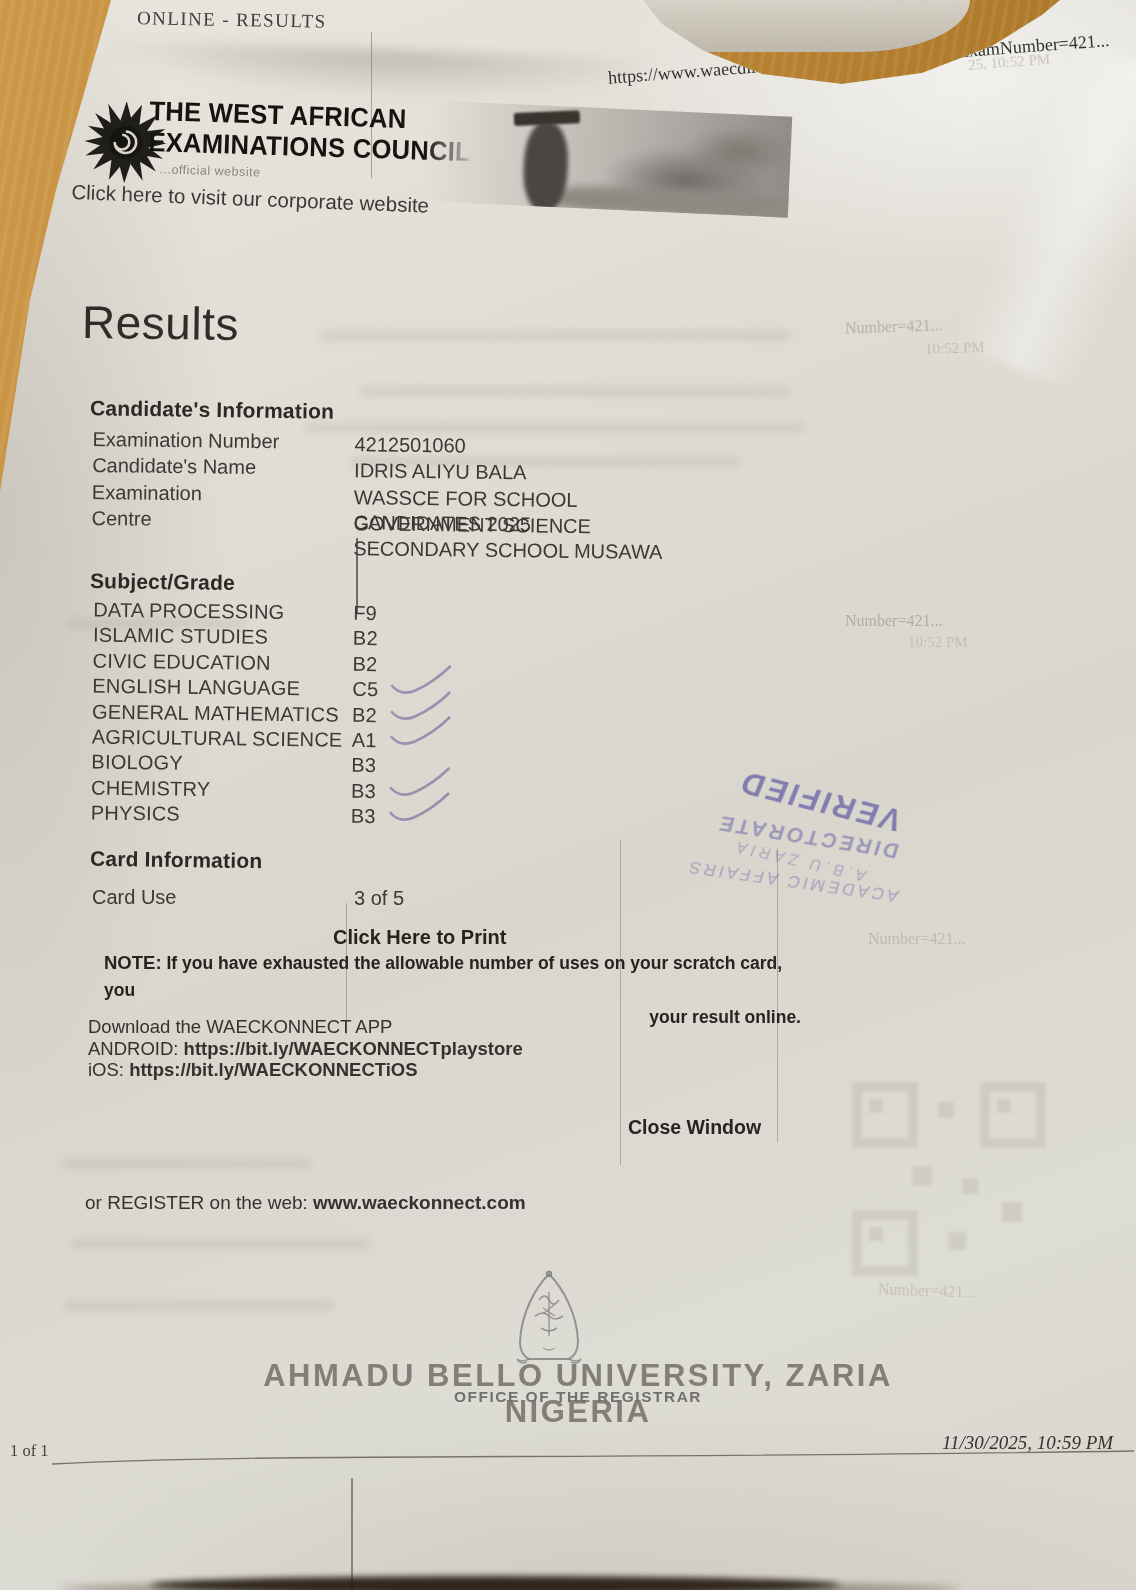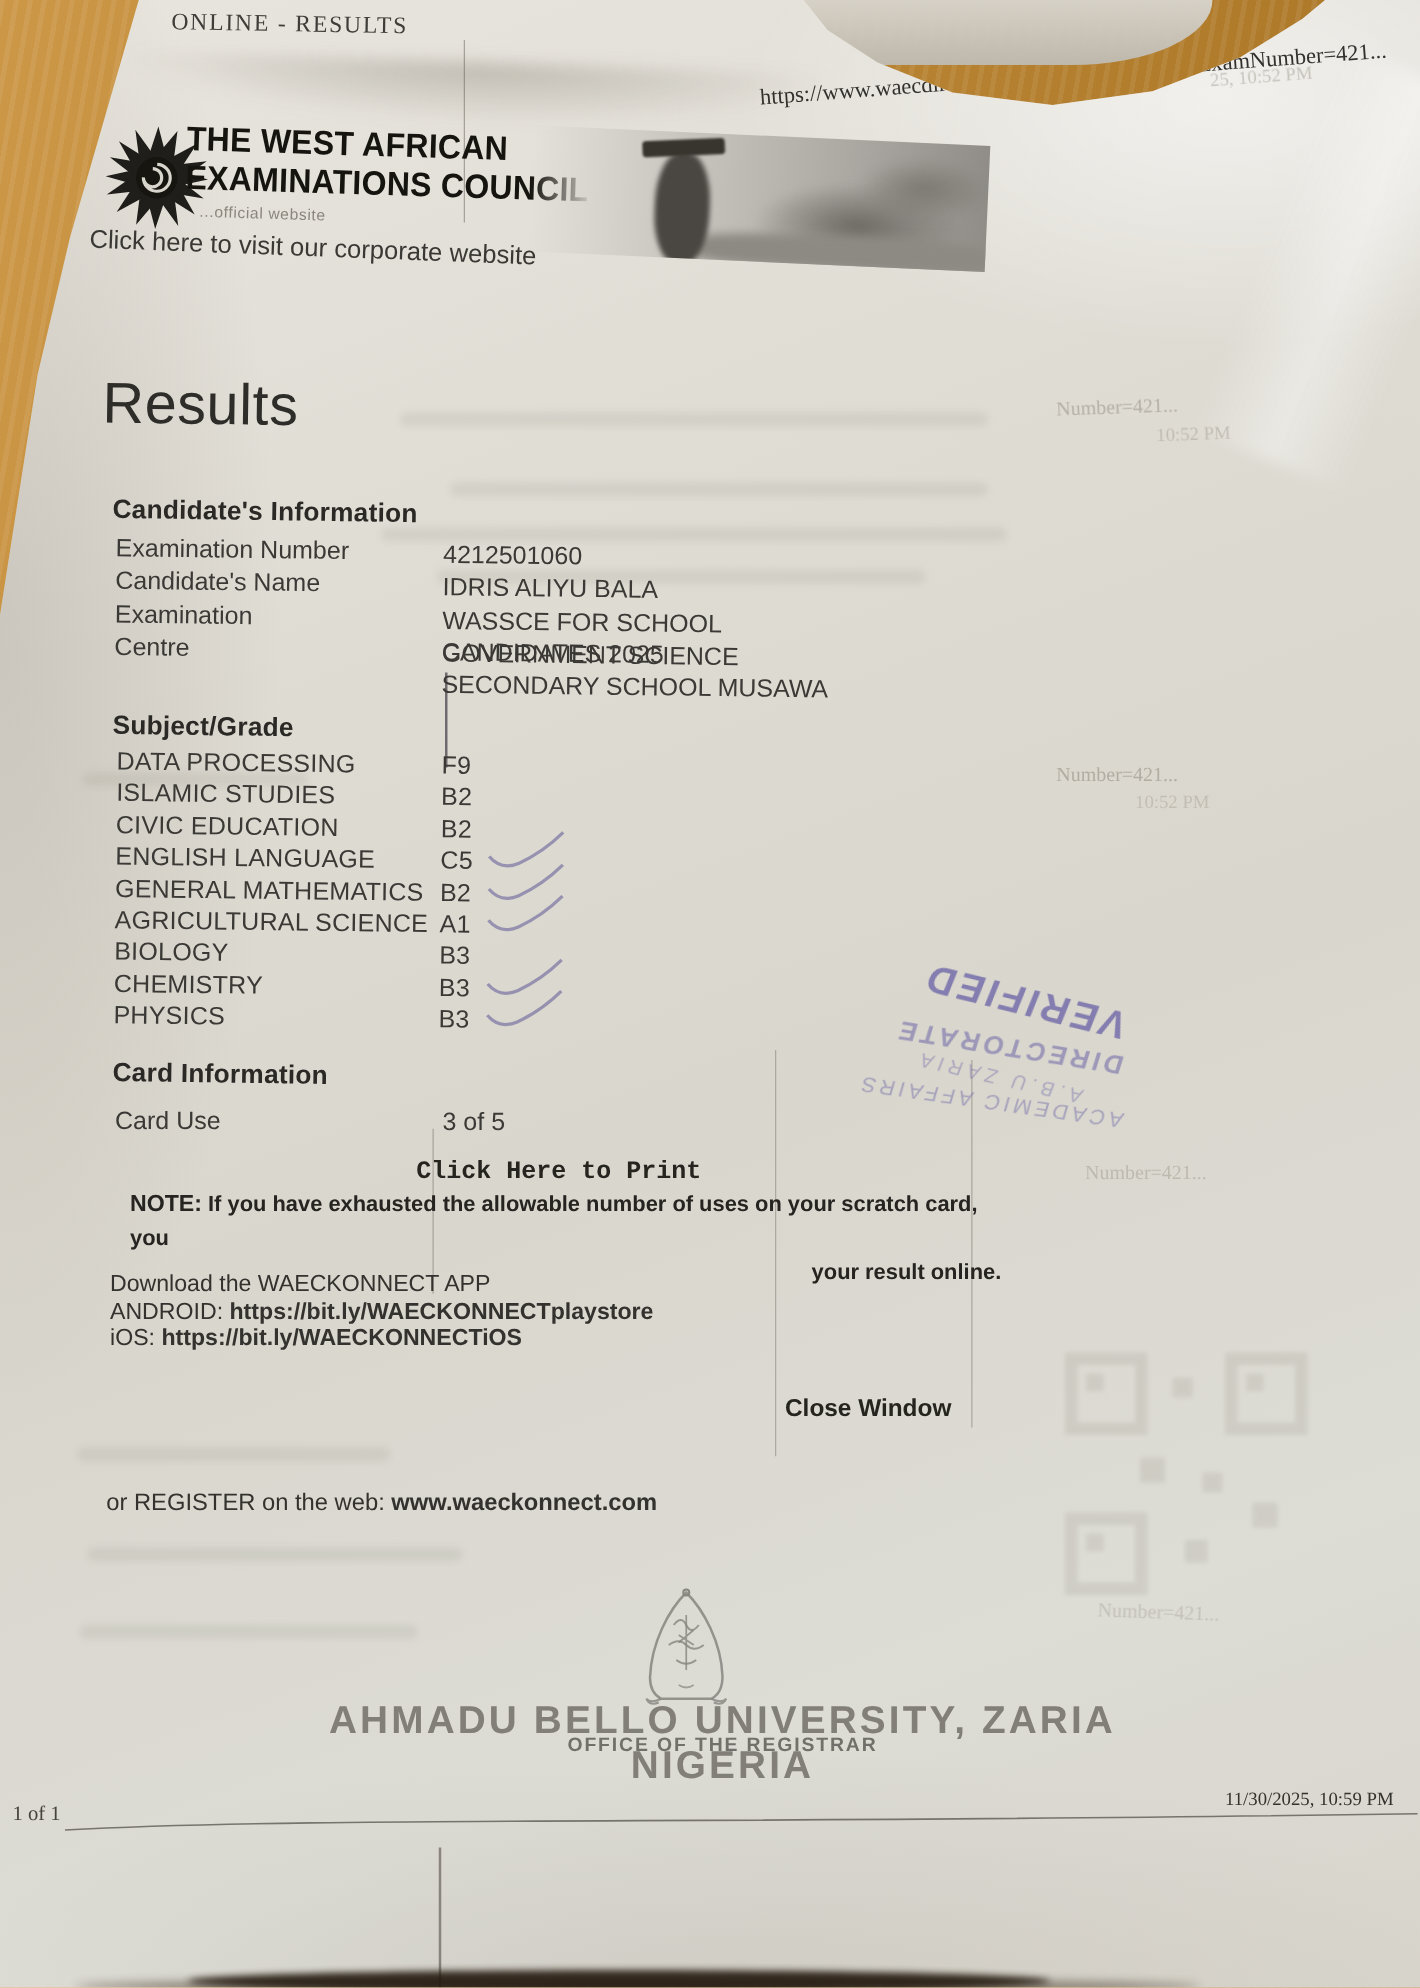--- a/index.html
+++ b/index.html
@@ -43,22 +43,22 @@
   .c-bot{left:351px;top:1478px;height:112px;width:2px;background:rgba(72,68,59,.55);}
 
   
   .online-results{position:absolute;left:137px;top:9px;font-family:"Liberation Serif",serif;
     font-size:19px;letter-spacing:1.4px;color:#3f3d39;transform:rotate(1deg);}
   .print-url{position:absolute;left:530px;top:30px;width:580px;text-align:right;
     font-family:"Liberation Serif",serif;font-size:18px;color:#33312d;
     transform:rotate(-4.3deg);transform-origin:right bottom;}
   .footer-page{position:absolute;left:10px;top:1441px;font-family:"Liberation Serif",serif;
     font-size:16.5px;color:#45423c;}
-  .footer-date{position:absolute;left:980px;top:1432px;font-family:"Liberation Serif",serif;
-    font-size:15px;color:#34322d;}
+  .footer-date{position:absolute;left:942px;top:1432px;font-family:"Liberation Serif",serif;
+    font-size:19px;color:#34322d;font-style:italic;}
   .footer-rule{position:absolute;left:0;top:1445px;}
 
   
   .masthead{position:absolute;left:86px;top:92px;width:720px;height:120px;
     transform:rotate(1.8deg);transform-origin:0 0;}
   .waec-logo{position:absolute;left:0;top:6px;}
   .waec-name{position:absolute;left:64px;top:2px;color:#16140f;font-weight:800;
     font-size:27px;line-height:31px;letter-spacing:.2px;transform:scaleX(.95);transform-origin:left;}
   .waec-tag{position:absolute;left:76px;top:68px;font-size:12.5px;color:#8a867d;letter-spacing:.5px;}
   .banner{position:absolute;left:340px;top:0;width:366px;height:101px;overflow:hidden;
@@ -83,21 +83,21 @@
   .frow{position:relative;height:26.3px;}
   .flabel{display:inline-block;}
   .fvalue{position:absolute;left:262px;top:1px;width:352px;line-height:25.5px;}
   .subjects{position:absolute;left:92px;top:602px;width:560px;font-size:20px;color:#3b3935;
     letter-spacing:.2px;transform:rotate(.7deg);}
   .srow{position:relative;height:25.4px;}
   .grade{position:absolute;left:260px;top:0;}
   .check{position:absolute;left:296px;top:-16px;}
   .cardrow{position:absolute;left:92px;top:886px;width:500px;font-size:20px;color:#3b3935;}
   .cardrow .fvalue{top:0;}
-  .print-link{position:absolute;left:333px;top:926px;font-size:20px;font-weight:700;color:#26241f;font-family:Liberation Mono, monospace;}
+  .print-link{position:absolute;left:333px;top:926px;font-size:20px;font-weight:700;color:#26241f;}
   .note{position:absolute;left:62px;top:949px;width:700px;font-size:17.5px;font-weight:700;
     color:#262420;line-height:27px;margin-left:39px;}
   .note .l1{margin-left:3px;}
   .note .l2{margin-left:17px;}
   .note .l3{text-align:right;}
   .note-label{font-weight:800;font-size:18.5px;}
   .app{position:absolute;left:88px;top:1016px;font-size:18.5px;color:#34322e;line-height:21.5px;}
   .app .bold{font-weight:700;}
   .register{position:absolute;left:85px;top:1151px;font-size:19px;color:#34322e;margin-top:41px;}
   .close-window{position:absolute;left:628px;top:1116px;font-size:19.5px;font-weight:700;color:#26241f;}

